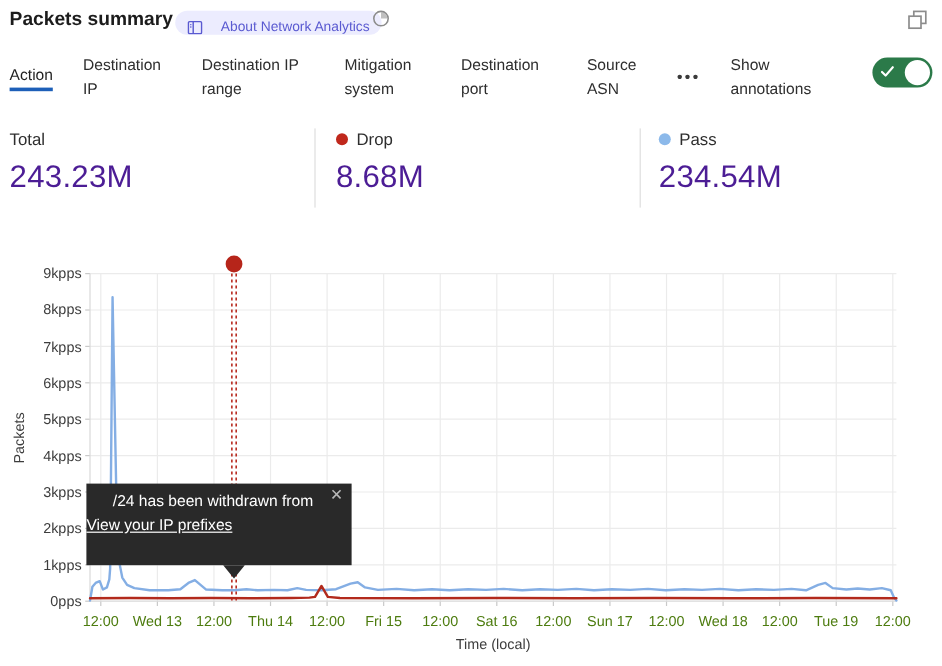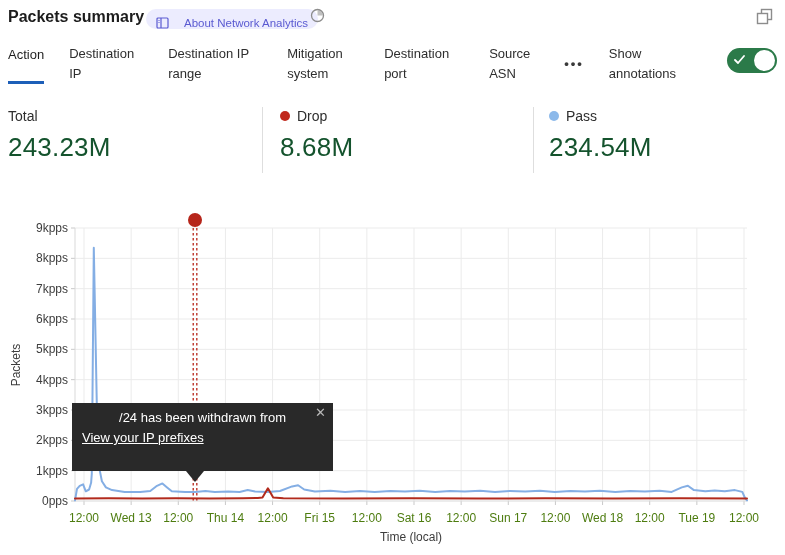--- a/index.html
+++ b/index.html
@@ -12,48 +12,48 @@
   .page-title{position:absolute;left:8px;top:8px;font-size:16px;font-weight:700;color:#1c1c1c;}
   .about-badge{
     position:absolute;left:146px;top:9px;height:20px;display:flex;align-items:flex-end;gap:15px;
     background:#ececfe;color:#5a5ad1;border-radius:10px;padding:0 10px;font-size:11.5px;cursor:pointer;
   }
   .clock-icon{position:absolute;left:310px;top:8px;width:15px;height:15px;cursor:pointer;}
   .window-icon{position:absolute;right:12px;top:8px;width:17px;height:17px;cursor:pointer;}
   
   .tabs{position:absolute;left:8px;top:44px;width:710px;display:flex;gap:25px;align-items:center;font-size:13px;color:#2e2e2e;line-height:20px;}
   .tab{cursor:pointer;flex:none;}
-  .tab.active{border-bottom:3px solid #1d5fb8;padding-bottom:16px;color:#1f1f1f;}
+  .tab.active{border-bottom:3px solid #1d5fb8;padding-bottom:0;color:#1f1f1f;}
   .tab.w74{width:74px}.tab.w94{width:94px}.tab.w80{width:80px}.tab.w72{width:72px}.tab.w50{width:50px}.tab.w84{width:84px}
   .tab-more{cursor:pointer;font-weight:700;letter-spacing:2px;color:#3a3a3a;font-size:13px;}
   .toggle{
     position:absolute;left:727px;top:48px;width:50px;height:25px;border-radius:13px;
     background:#2b7a49;cursor:pointer;
   }
   .toggle .knob{position:absolute;right:2px;top:2px;width:21px;height:21px;border-radius:50%;background:#ffffff;}
   .toggle svg{position:absolute;left:7px;top:6px;}
   
   .stat{position:absolute;top:108px;}
   .stat .lbl-row{display:flex;align-items:center;gap:7px;font-size:14px;color:#2e2e2e;}
   .stat .dot{width:10px;height:10px;border-radius:50%;}
-  .stat .val{font-size:26px;font-weight:500;color:#14532d;margin-top:8px;letter-spacing:0.2px;}
+  .stat .val{font-size:26px;font-weight:500;color:#4c1d95;margin-top:8px;letter-spacing:0.2px;}
   .stat1{left:8px}.stat2{left:280px}.stat3{left:549px}
   .vdiv{position:absolute;top:107px;height:66px;width:1px;background:#dedede;}
   .vdiv1{left:262px}.vdiv2{left:533px}
   
   #chart-svg{position:absolute;left:0;top:0;}
   .ylab{position:absolute;left:0;width:68px;text-align:right;font-size:12px;color:#3d3d3d;}
   .xlab{position:absolute;width:64px;text-align:center;font-size:12px;color:#4d7c0f;top:511px;}
   .yaxis-title{position:absolute;left:-34px;top:358px;width:100px;height:14px;text-align:center;
     font-size:12px;color:#3d3d3d;transform:rotate(-90deg);}
   .xaxis-title{position:absolute;left:351px;top:530px;width:120px;text-align:center;font-size:12px;color:#3d3d3d;}
   
   .tooltip{
-    position:absolute;left:72px;top:403px;width:261px;height:68px;box-sizing:border-box;
-    background:#292929;color:#ffffff;font-size:13px;line-height:20px;padding:5px 10px 4px 10px;
+    position:absolute;left:72px;top:403px;width:221px;height:68px;box-sizing:border-box;
+    background:#292929;color:#ffffff;font-size:13px;line-height:20px;padding:5px 10px 4px 0;
   }
   .tooltip .l1{text-align:center;}
   .tooltip .link{text-decoration:underline;cursor:pointer;display:inline-block;}
   .tooltip .close{position:absolute;right:7px;top:3px;color:#b8b8b8;font-size:13px;cursor:pointer;line-height:13px;}
   .tooltip .caret{
     position:absolute;left:114px;bottom:-11px;width:0;height:0;
     border-left:9px solid transparent;border-right:9px solid transparent;border-top:11px solid #292929;
   }
 </style>
 </head>

